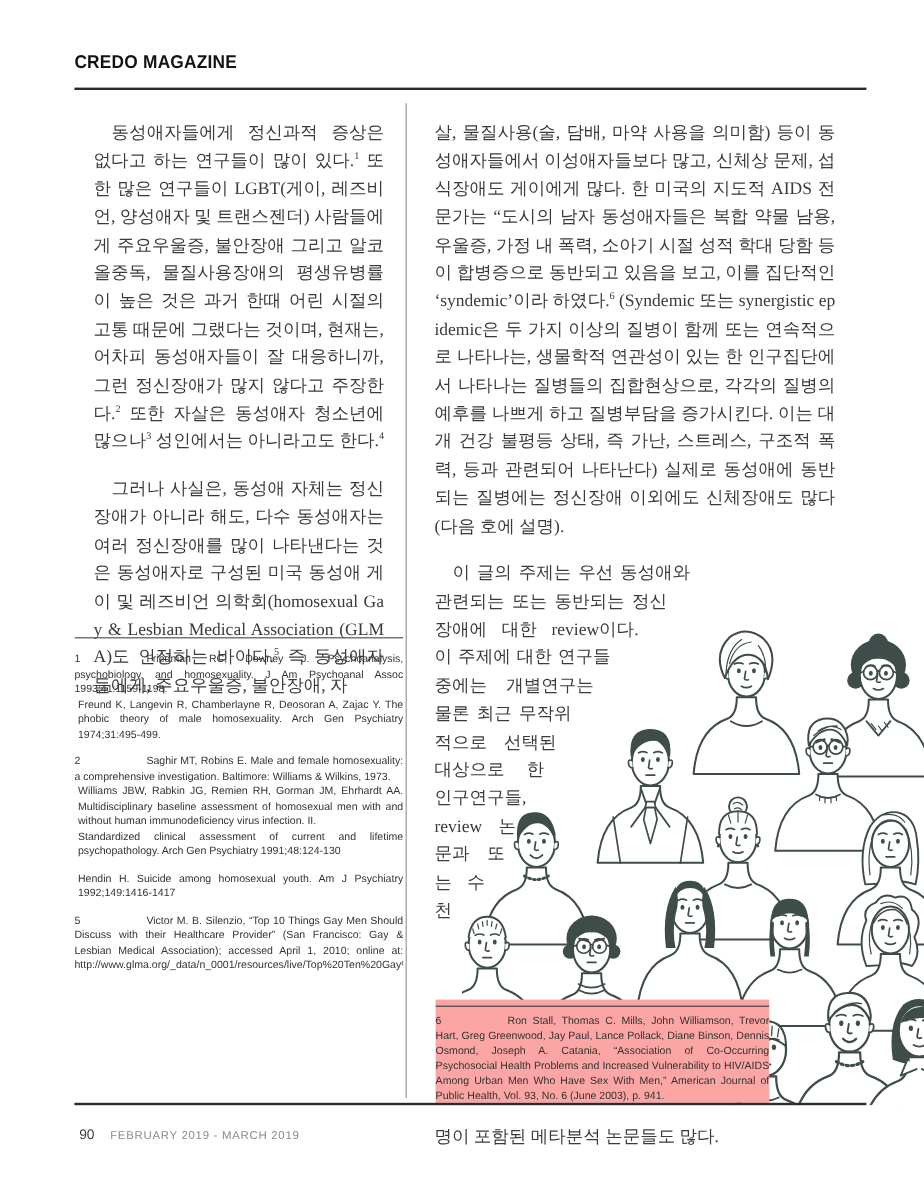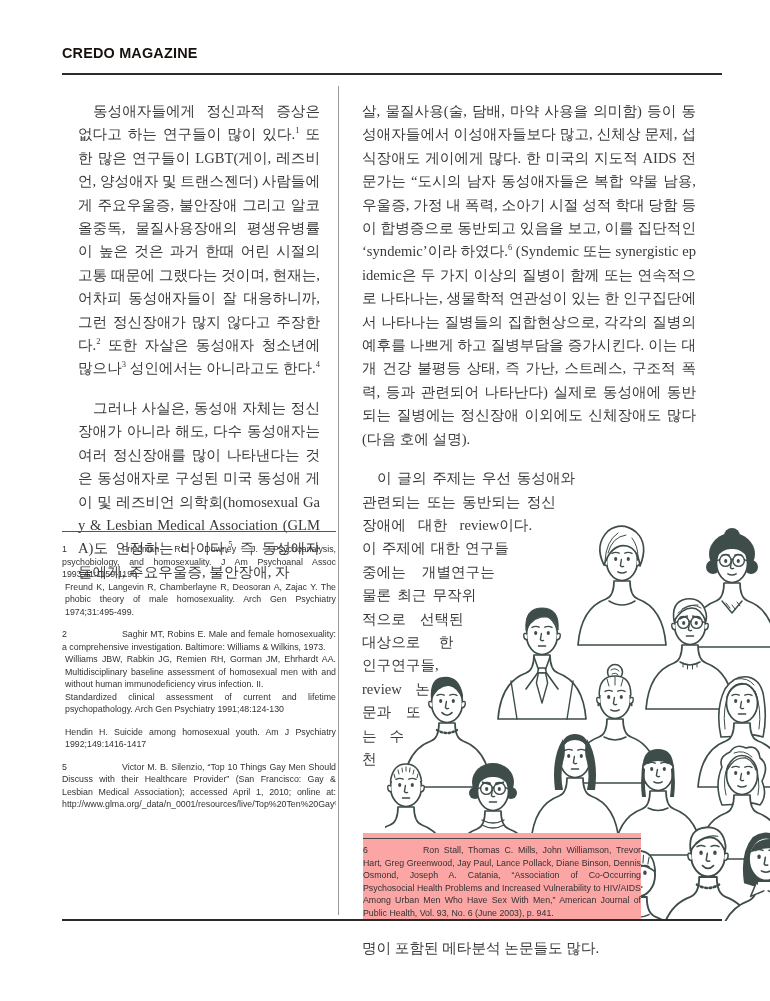--- a/index.html
+++ b/index.html
@@ -296,14 +296,17 @@
   </div>
 
   <div class="fn6-box">
     <div class="fn-rule"></div>
     <div class="footnote">
       <div><span class="fn-num">6</span><span>Ron Stall, Thomas C. Mills, John Williamson, Trevor Hart, Greg Greenwood, Jay Paul, Lance Pollack, Diane Binson, Dennis Osmond, Joseph A. Catania, “Association of Co-Occurring Psychosocial Health Problems and Increased Vulnerability to HIV/AIDS Among Urban Men Who Have Sex With Men,” American Journal of Public Health, Vol. 93, No. 6 (June 2003), p. 941.</span></div>
     </div>
   </div>
 
   <div class="footer-rule"></div>
+  <div class="footer">
+    <span class="page-num">90</span><span class="issue">FEBRUARY 2019 - MARCH 2019</span>
+  </div>
 
 </div>
 
 </body></html>

